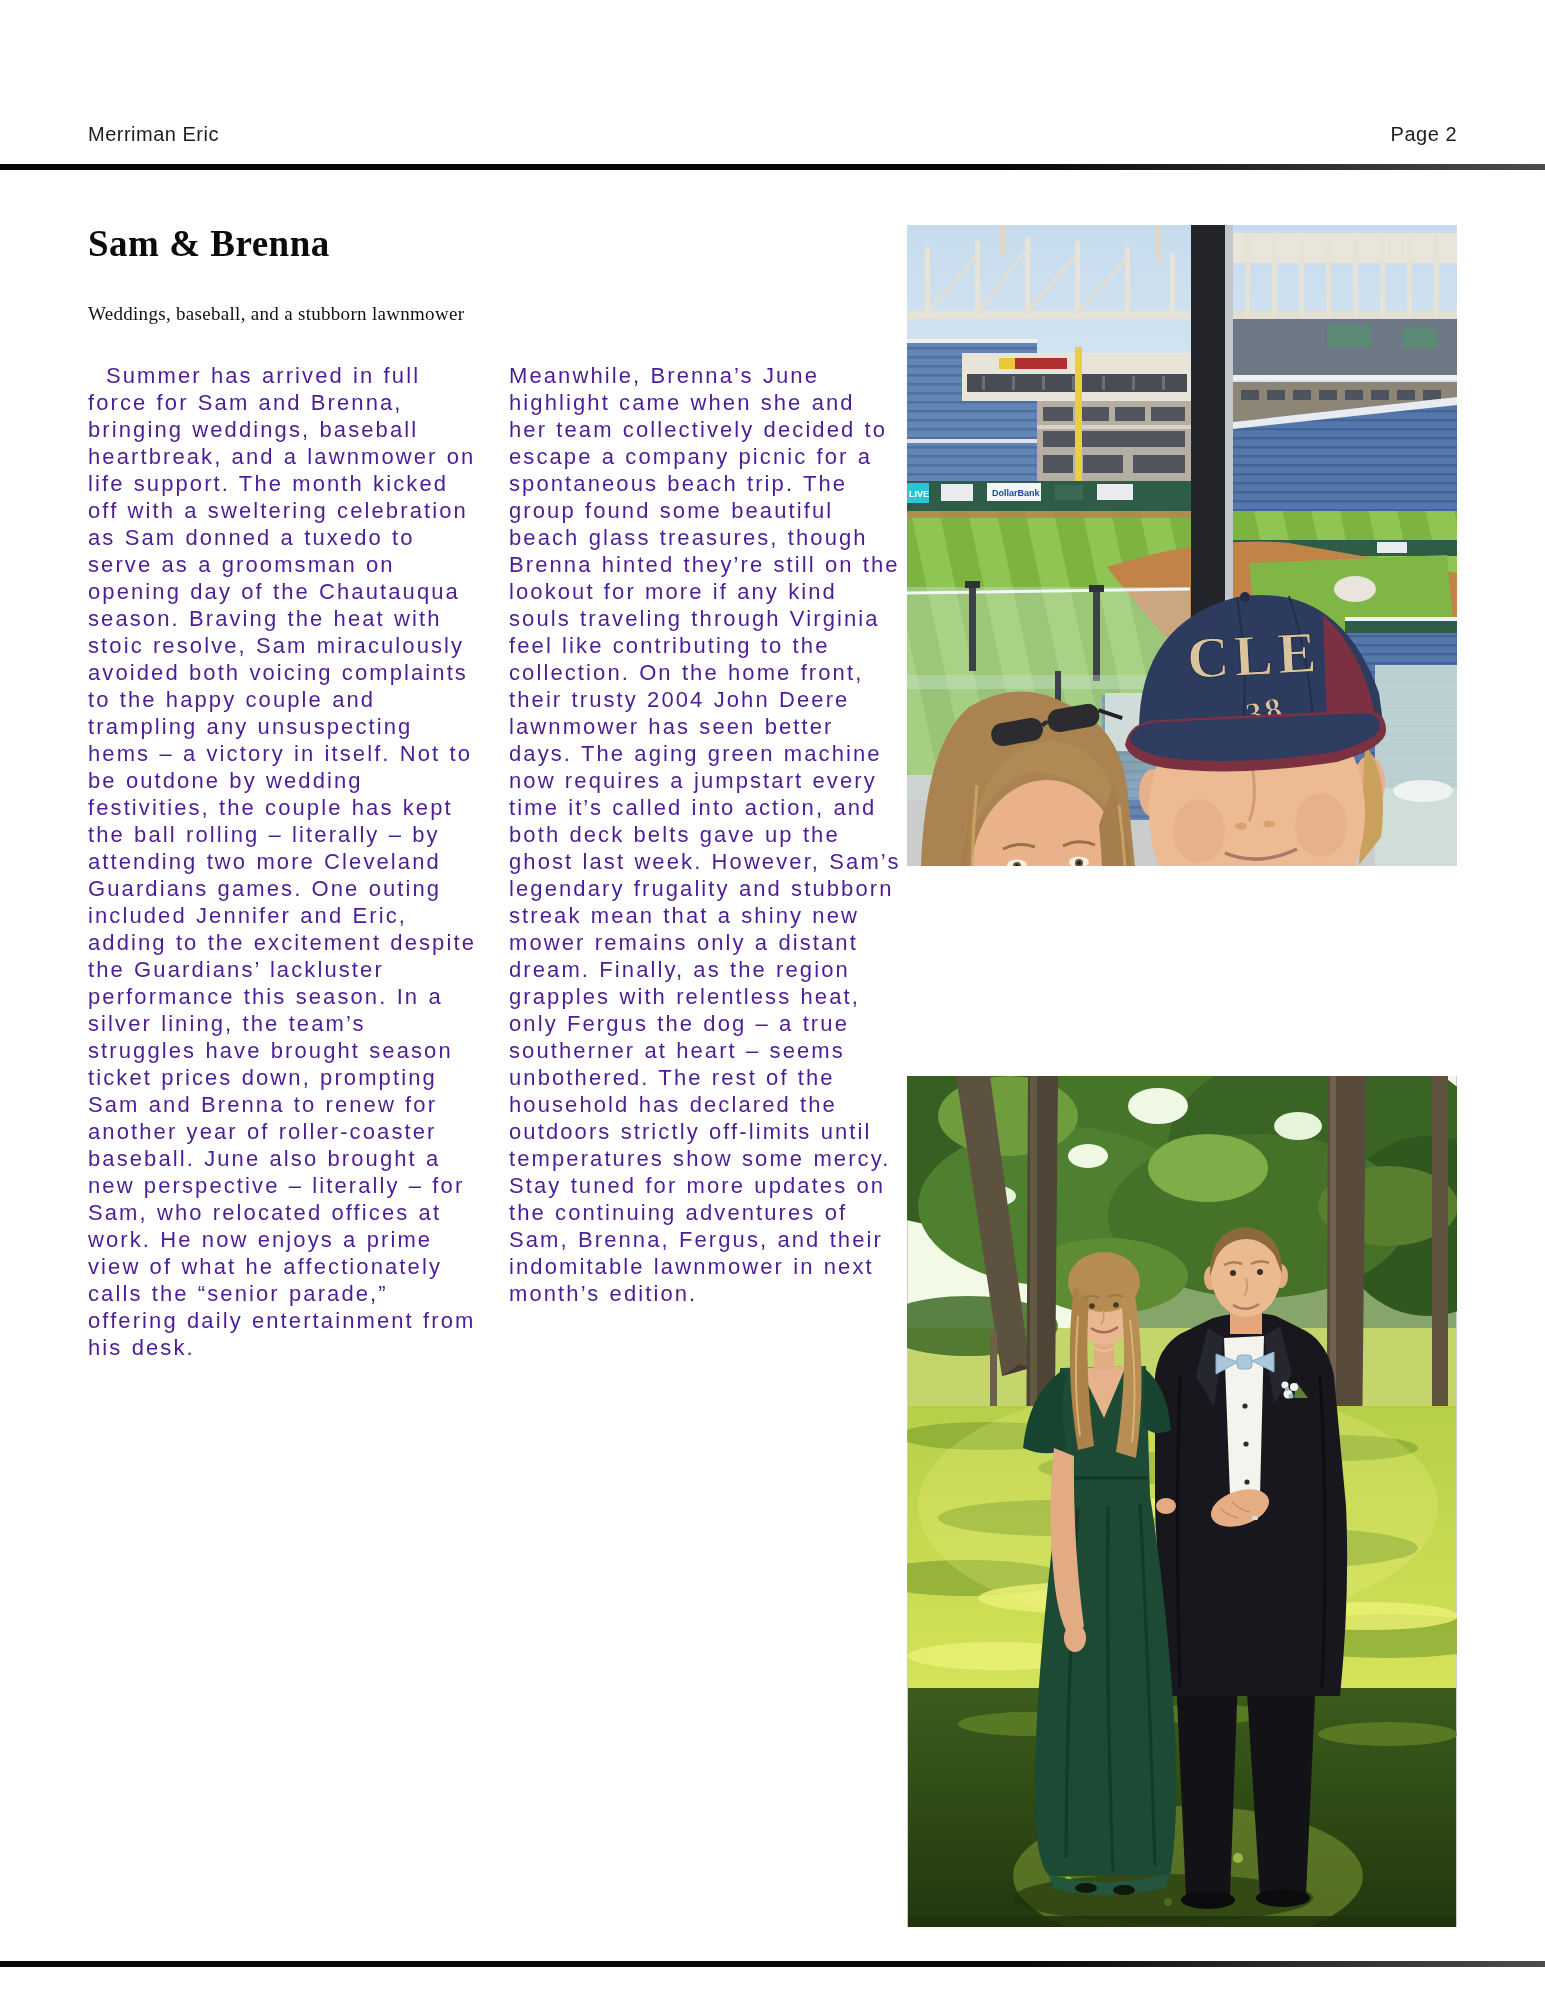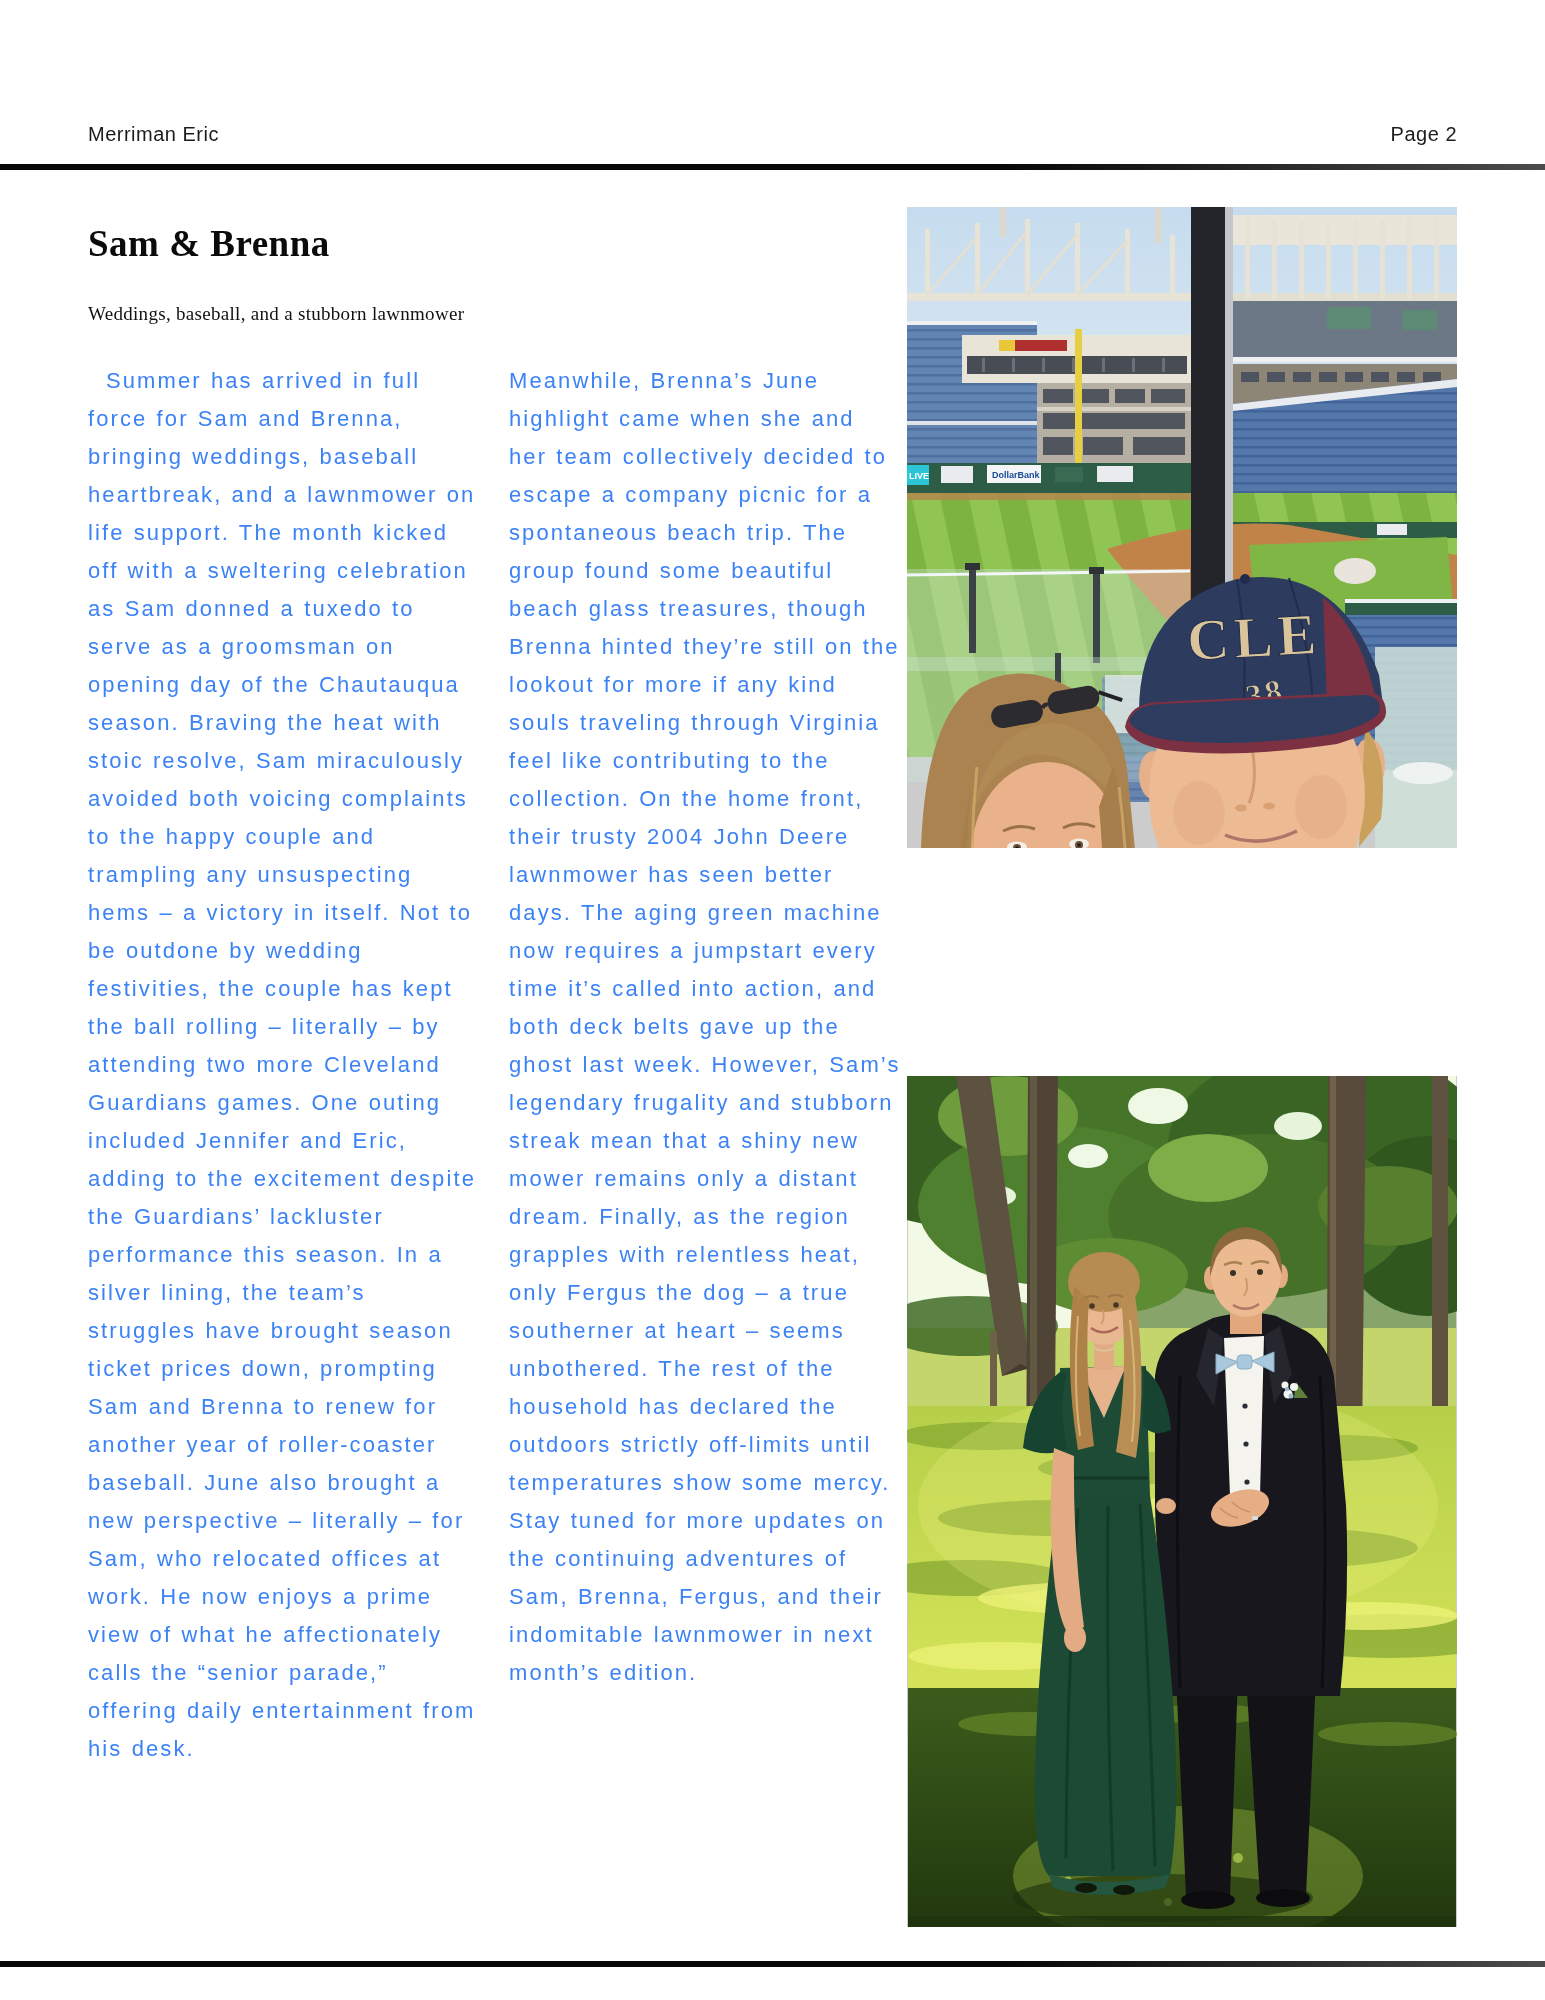--- a/index.html
+++ b/index.html
@@ -34,28 +34,28 @@
   .article-subtitle{
     position:absolute;left:88px;top:303px;
     font-family:"Liberation Serif", serif;font-weight:400;font-size:19px;color:#111;
     letter-spacing:.3px;
   }
   .columns{
     position:absolute;left:88px;top:362px;width:814px;
     display:flex;gap:29px;
   }
   .col{
-    width:392px;font-size:22px;line-height:38px;letter-spacing:2.1px;word-spacing:1px;
-    color:#3b82f6;text-align:left;
+    width:392px;font-size:22px;line-height:27px;letter-spacing:2.1px;word-spacing:1px;
+    color:#4c1d95;text-align:left;
   }
   .col.first{text-indent:18px;}
   
   .photo{position:absolute;left:907px;overflow:hidden;background:#ccc;}
   .photo svg{display:block;}
-  #photo-stadium{top:207px;width:550px;height:641px;}
+  #photo-stadium{top:225px;width:550px;height:641px;}
   #photo-wedding{top:1076px;width:550px;height:851px;}
 </style>
 </head>
 <body>
 
 <div class="page">
 
   <div class="header">
     <div class="side">Merriman Eric</div>
     <div class="side right">Page 2</div>

